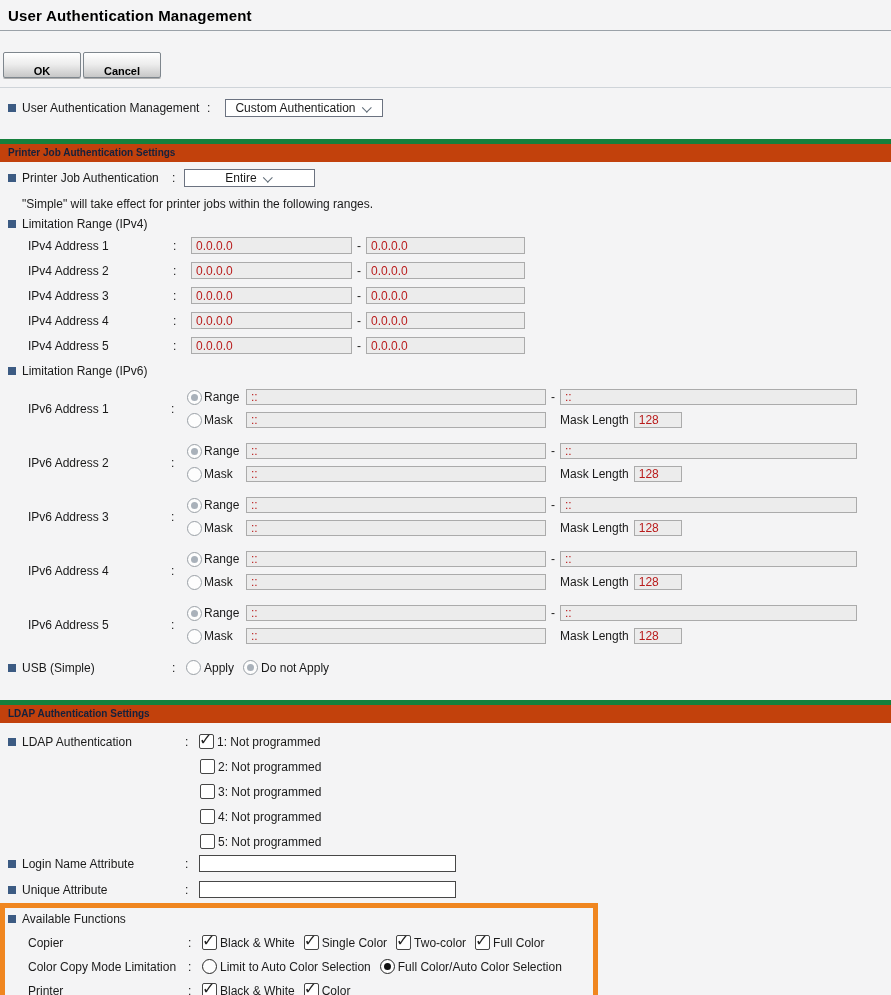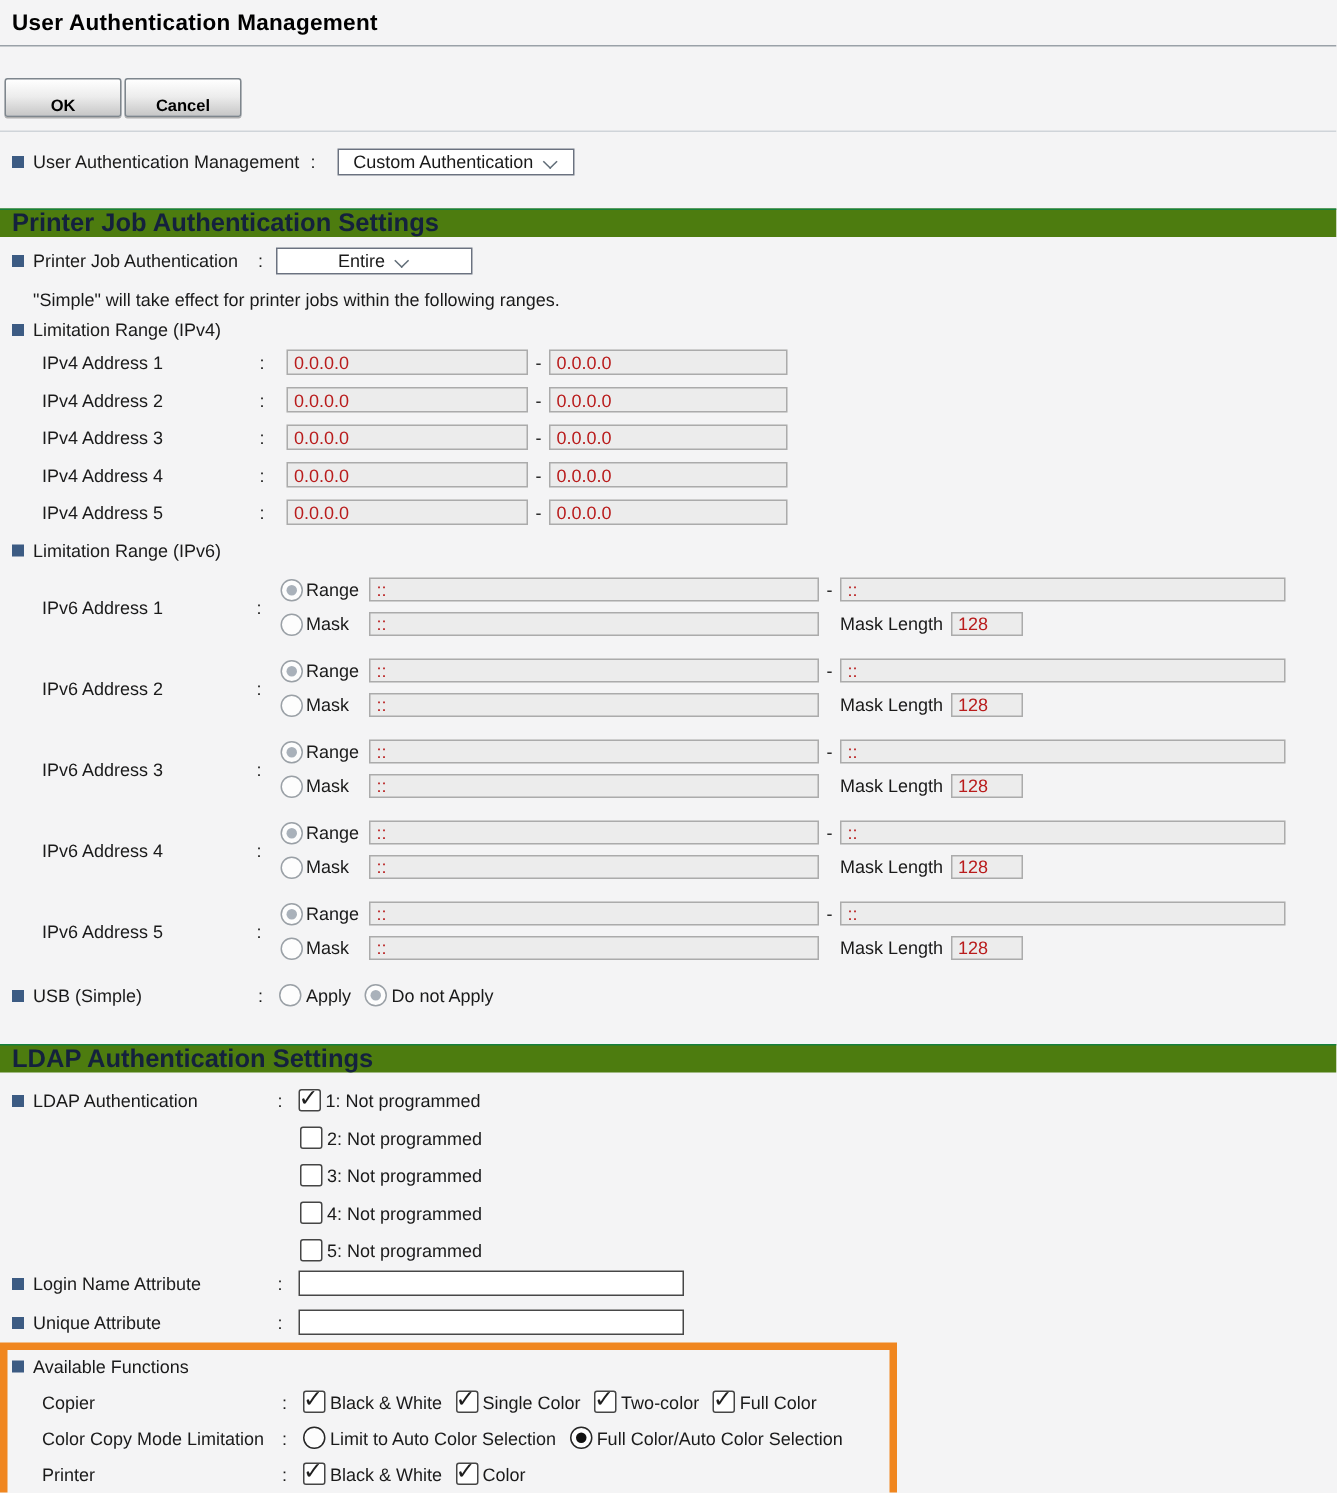--- a/index.html
+++ b/index.html
@@ -11,22 +11,22 @@
   .title{font-size:15px;font-weight:700;color:#000;margin:7px 0 0 8px;letter-spacing:.2px}
   .hr{border:0;border-top:1px solid #9aa1a8;margin:6px 0 0 0;height:0}
   .hr.light{border-top-color:#cfd4d9;margin-top:9px}
   .toolbar{display:flex;gap:2px;margin:21px 0 0 3px}
   .btn{
     width:78px;height:19px;padding:12px;cursor:pointer;
     font-family:"Liberation Sans","DejaVu Sans",sans-serif;font-size:11px;font-weight:700;color:#000;
     background:linear-gradient(180deg,#ffffff 0%,#ececec 48%,#c7c7c7 100%);
     border:1px solid #7e868d;border-radius:2px;box-shadow:0 1px 0 rgba(90,90,90,.45);
   }
-  .bar{height:18px;line-height:18px;background:#4d7c0f;border-top:1px solid #15803d;
-       font-weight:700;font-size:17px;color:#14213d;padding-left:8px}
+  .bar{height:18px;line-height:18px;background:#c2410c;border-top:5px solid #15803d;
+       font-weight:700;font-size:10px;color:#14213d;padding-left:8px}
   .bar1{margin-top:22px}.bar2{margin-top:25px}
   .row{display:flex;align-items:center}
   .bullet{width:8px;height:8px;background:#3c5b83;margin:0 6px 0 8px;flex:none}
   .lbl{flex:none;white-space:nowrap}
   .colon{flex:none;width:11px;text-align:left}
   .colon::before{content:":"}
   .w-ua{width:185px}
   .w-main{width:150px}
   .w-ip4{width:145px;margin-left:28px}
   .w-ip6{width:143px;margin-left:28px}

